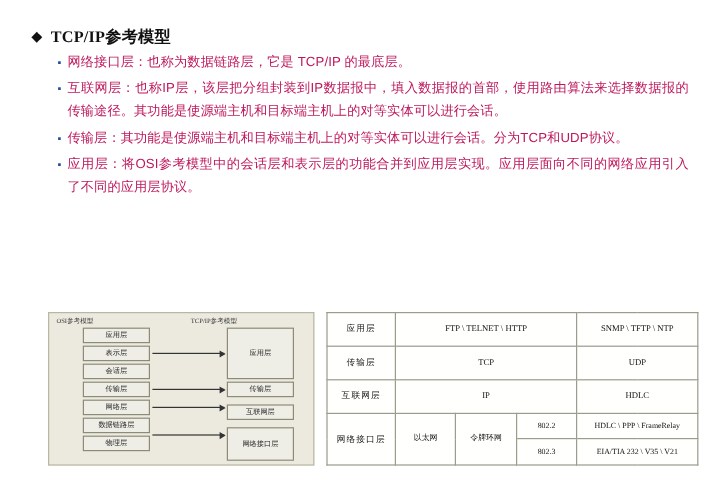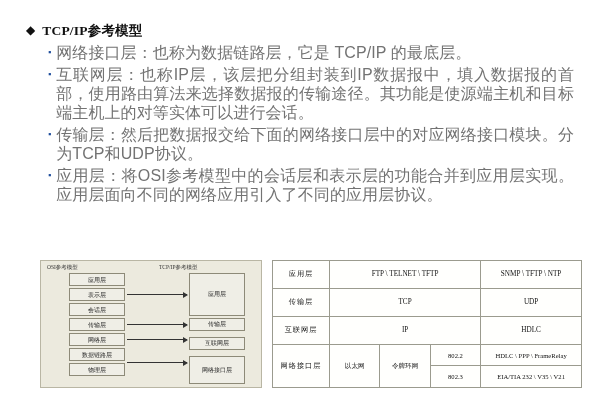--- a/index.html
+++ b/index.html
@@ -54,23 +54,23 @@
     gap: 5px;
     margin-bottom: 3px;
   }
   .sq {
     color: #1f4e9c;
     font-size: 9px;
     line-height: 19px;
     flex: 0 0 auto;
   }
   .bullet-text {
-    font-size: 16px;
+    font-size: 11px;
     line-height: 19px;
-    color: #737373;
+    color: #be185d;
     text-align: justify;
     letter-spacing: 0.1px;
   }
 
   
   .bottom {
     position: absolute;
     left: 40px;
     right: 18px;
     top: 260px;
@@ -200,21 +200,21 @@
     <div class="bullet">
       <span class="sq">▪</span>
       <span class="bullet-text">网络接口层：也称为数据链路层，它是 TCP/IP 的最底层。</span>
     </div>
     <div class="bullet">
       <span class="sq">▪</span>
       <span class="bullet-text">互联网层：也称IP层，该层把分组封装到IP数据报中，填入数据报的首部，使用路由算法来选择数据报的传输途径。其功能是使源端主机和目标端主机上的对等实体可以进行会话。</span>
     </div>
     <div class="bullet">
       <span class="sq">▪</span>
-      <span class="bullet-text">传输层：然后把数据报交给下面的网络接口层中的对应网络接口模块。分为TCP和UDP协议。</span>
+      <span class="bullet-text">传输层：其功能是使源端主机和目标端主机上的对等实体可以进行会话。分为TCP和UDP协议。</span>
     </div>
     <div class="bullet">
       <span class="sq">▪</span>
       <span class="bullet-text">应用层：将OSI参考模型中的会话层和表示层的功能合并到应用层实现。应用层面向不同的网络应用引入了不同的应用层协议。</span>
     </div>
   </div>
 
   <div class="bottom">
 
     <div class="diagram">
@@ -244,21 +244,21 @@
       <div class="arrow" style="left:86px; top:63px; width:60px;"></div>
       <div class="arrow" style="left:86px; top:78px; width:60px;"></div>
       <div class="arrow" style="left:86px; top:101px; width:60px;"></div>
     </div>
 
     <div class="tbl-wrap">
       <table class="proto">
         <tbody>
             <tr>
           <td class="lbl">应用层</td>
-          <td colspan="3">FTP \ TELNET \ TFTP</td>
+          <td colspan="3">FTP \ TELNET \ HTTP</td>
           <td colspan="2">SNMP \ TFTP \ NTP</td>
         </tr>
         <tr>
           <td class="lbl">传输层</td>
           <td colspan="3">TCP</td>
           <td colspan="2">UDP</td>
         </tr>
         <tr>
           <td class="lbl">互联网层</td>
           <td colspan="3">IP</td>

